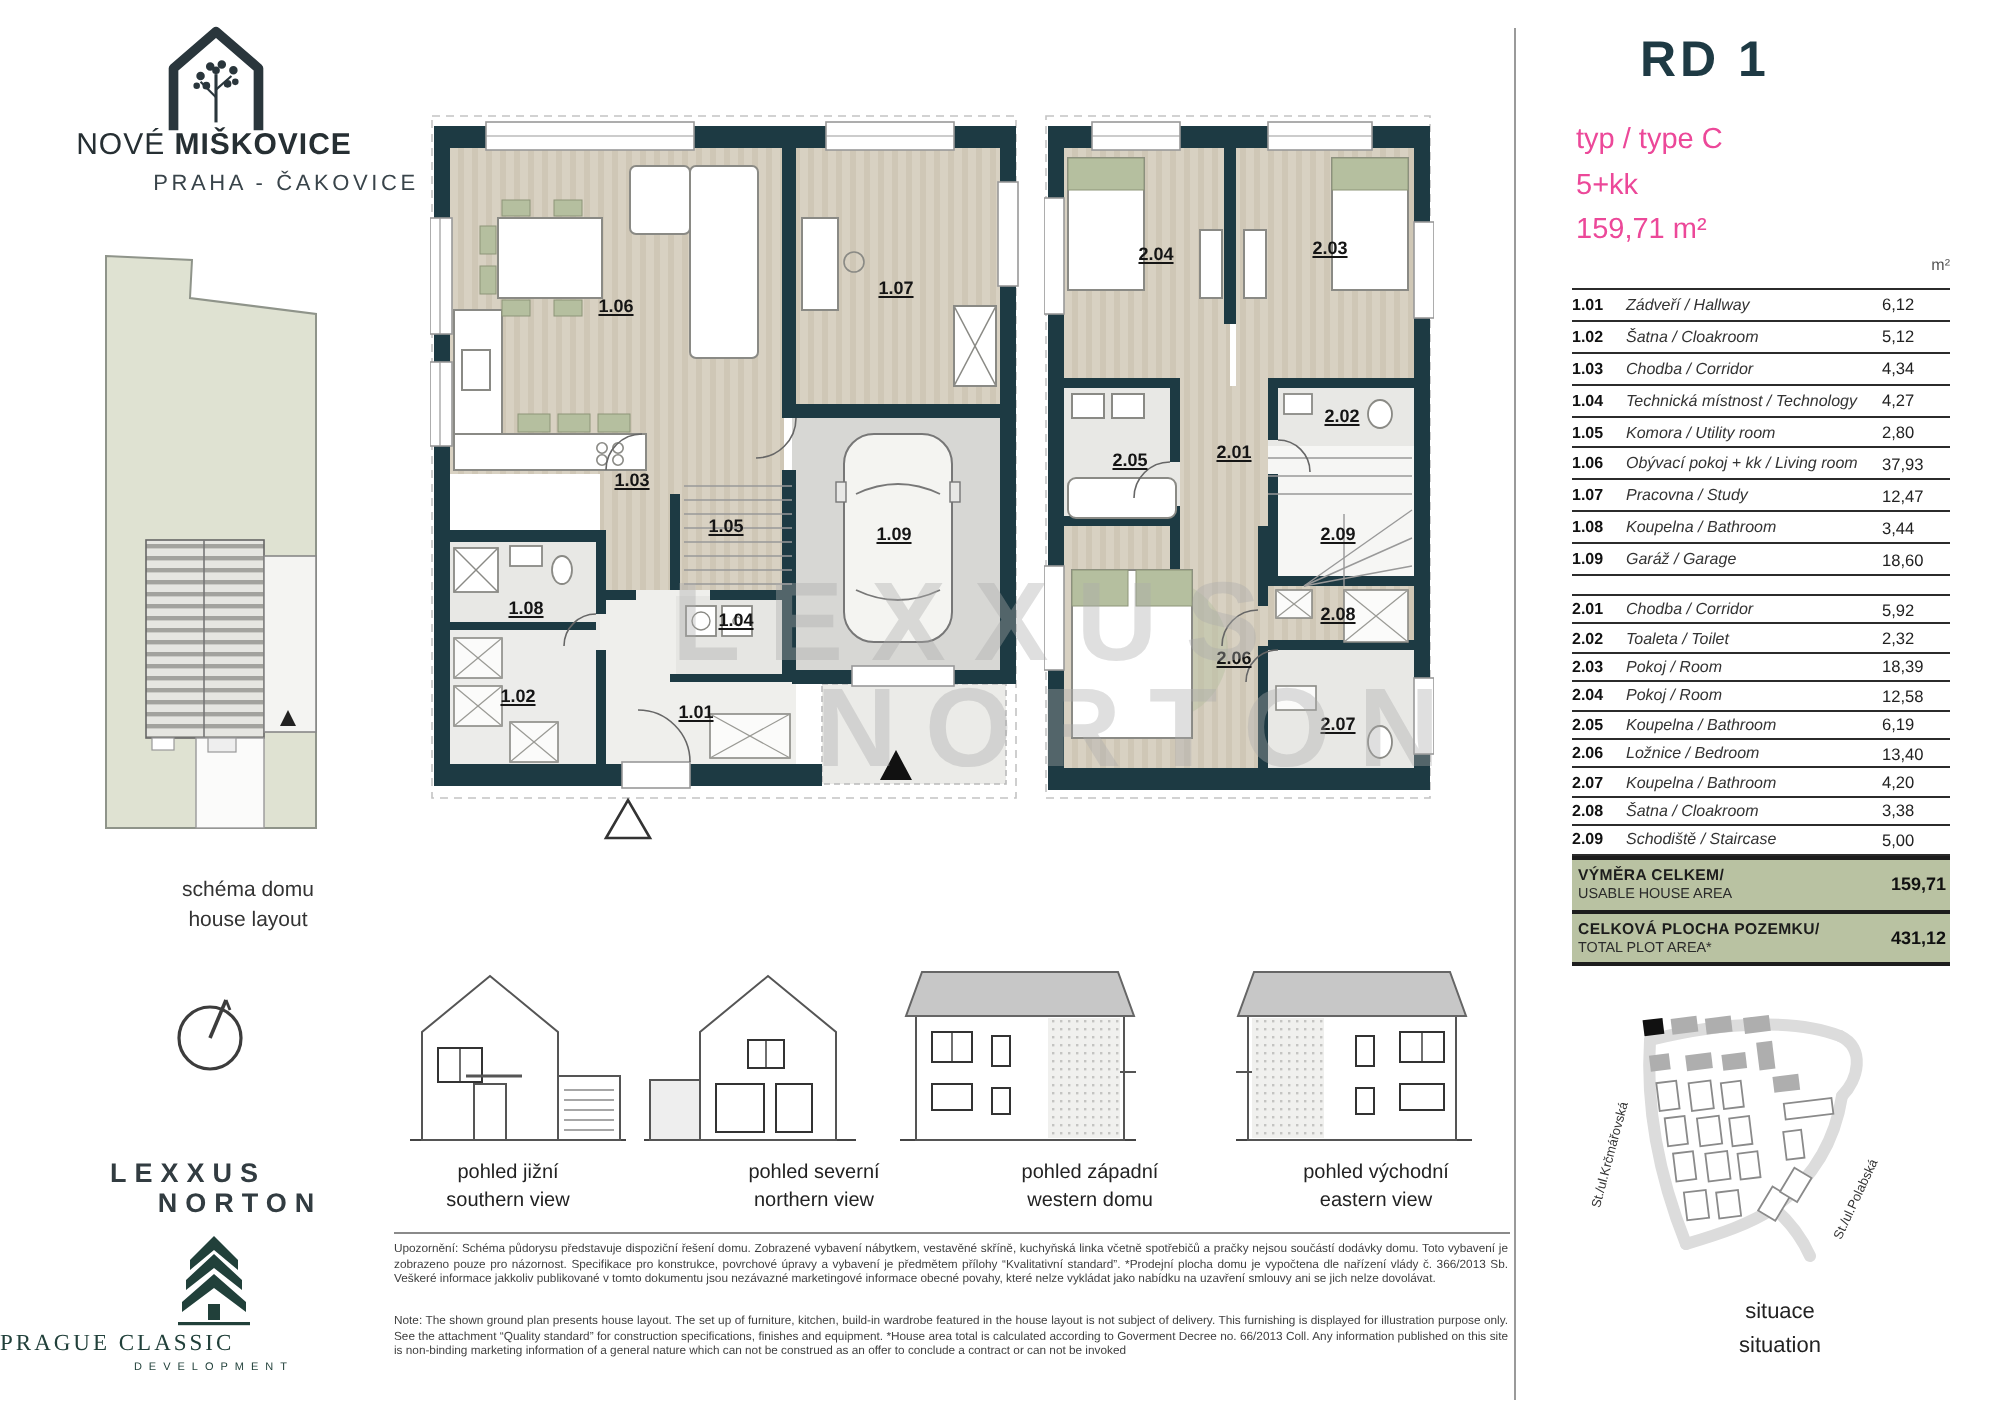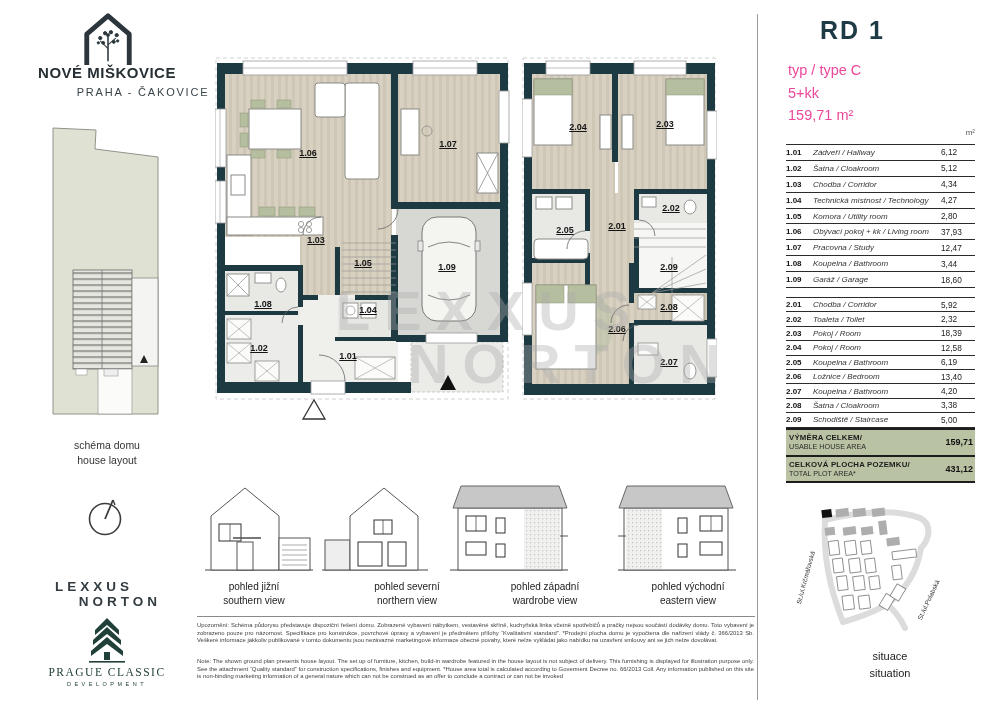--- a/index.html
+++ b/index.html
@@ -2,29 +2,29 @@
 <html><head>
 <meta charset="utf-8">
 <style>
   html,body{margin:0;padding:0;background:#fff;}
   .page{position:relative;width:1000px;height:707px;background:#fff;overflow:hidden;
         font-family:"Liberation Sans",sans-serif;color:#222;}
   .abs{position:absolute;}
 
   
   .brand-name{left:0;top:64px;width:214px;text-align:center;font-size:15px;color:#262f33;letter-spacing:.5px;}
-  .brand-name .light{font-weight:700;}
+  .brand-name .light{font-weight:400;}
   .brand-name .bold{font-weight:700;}
   .brand-loc{left:0;top:86px;width:214px;text-align:center;font-size:11px;letter-spacing:1.8px;color:#39444a;padding-left:36px;}
-  .schema-cap{left:0;top:438px;width:214px;text-align:center;font-size:10.5px;color:#333;line-height:15px;}
+  .schema-cap{left:0;top:438px;width:214px;text-align:center;font-size:10.5px;color:#333;line-height:15px;padding-left:17px;}
   .lexxus{left:0;top:579px;width:214px;font-size:13.5px;letter-spacing:4px;color:#323c41;font-weight:600;}
   .lexxus div{text-align:center;}
   .lexxus .l1{padding-right:26px;}
   .lexxus .l2{padding-left:26px;}
-  .pc-text{left:0;top:666px;width:214px;text-align:center;font-family:"Liberation Serif",serif;
+  .pc-text{left:0;top:666px;width:214px;text-align:left;font-family:"Liberation Serif",serif;
            font-size:11.5px;letter-spacing:1.5px;color:#21403a;}
   .pc-dev{left:0;top:681px;width:214px;text-align:center;font-size:5.5px;letter-spacing:3.5px;color:#21403a;}
 
   
   .plan{z-index:1;}
   .rlabel{position:absolute;width:34px;text-align:center;font-size:9px;font-weight:bold;color:#151515;
           text-decoration:underline;z-index:3;}
   .watermark{left:336px;top:284px;z-index:2;font-size:56px;line-height:53px;font-weight:700;
              letter-spacing:14px;color:rgba(172,172,172,.38);pointer-events:none;}
   .watermark .wl2{padding-left:72px;}
@@ -470,21 +470,21 @@
   <div class="abs elev-cap" style="left:192px">
     <div>pohled jižní</div>
       <div>southern view</div>
   </div>
   <div class="abs elev-cap" style="left:345px">
     <div>pohled severní</div>
       <div>northern view</div>
   </div>
   <div class="abs elev-cap" style="left:483px">
     <div>pohled západní</div>
-      <div>wardrobe view</div>
+      <div>western domu</div>
   </div>
   <div class="abs elev-cap" style="left:626px">
     <div>pohled východní</div>
       <div>eastern view</div>
   </div>
 
   <div class="abs hline"></div>
   <div class="abs note" style="top:622px">Upozornění: Schéma půdorysu představuje dispoziční řešení domu. Zobrazené vybavení nábytkem, vestavěné skříně, kuchyňská linka včetně spotřebičů a pračky nejsou součástí dodávky domu. Toto vybavení je zobrazeno pouze pro názornost. Specifikace pro konstrukce, povrchové úpravy a vybavení je předmětem přílohy “Kvalitativní standard”. *Prodejní plocha domu je vypočtena dle nařízení vlády č. 366/2013 Sb. Veškeré informace jakkoliv publikované v tomto dokumentu jsou nezávazné marketingové informace obecné povahy, které nelze vykládat jako nabídku na uzavření smlouvy ani se jich nelze dovolávat.</div>
   <div class="abs note" style="top:658px">Note: The shown ground plan presents house layout. The set up of furniture, kitchen, build-in wardrobe featured in the house layout is not subject of delivery. This furnishing is displayed for illustration purpose only. See the attachment “Quality standard” for construction specifications, finishes and equipment. *House area total is calculated according to Goverment Decree no. 66/2013 Coll. Any information published on this site is non-binding marketing information of a general nature which can not be construed as an offer to conclude a contract or can not be invoked</div>
   <div class="abs vdivider"></div>

